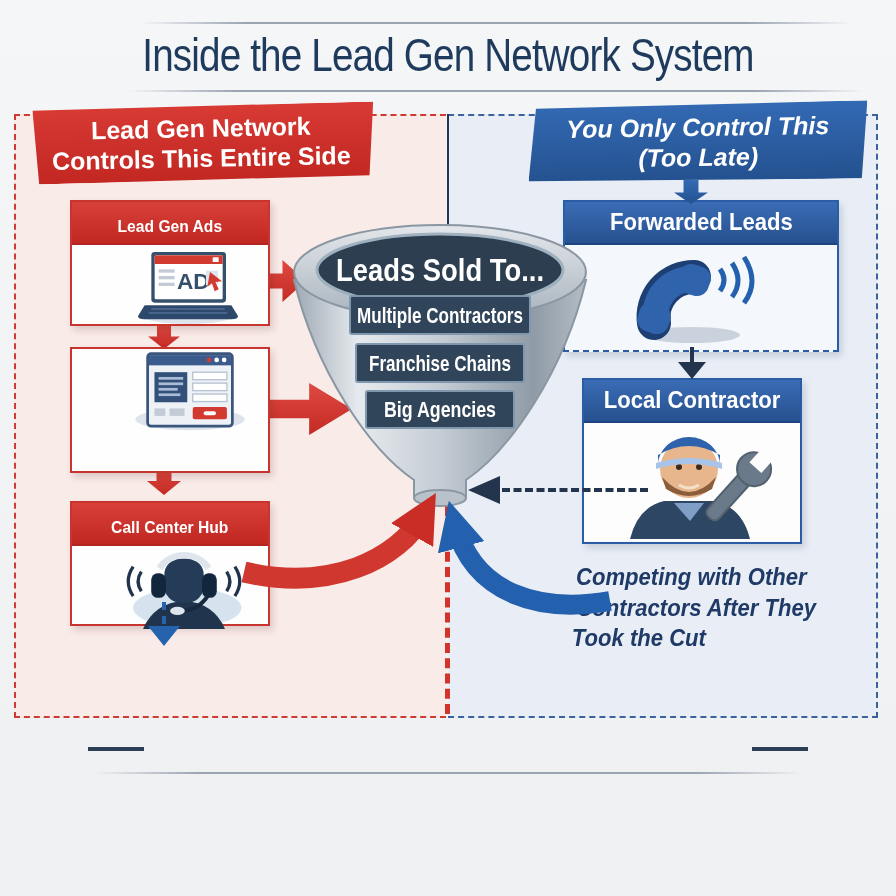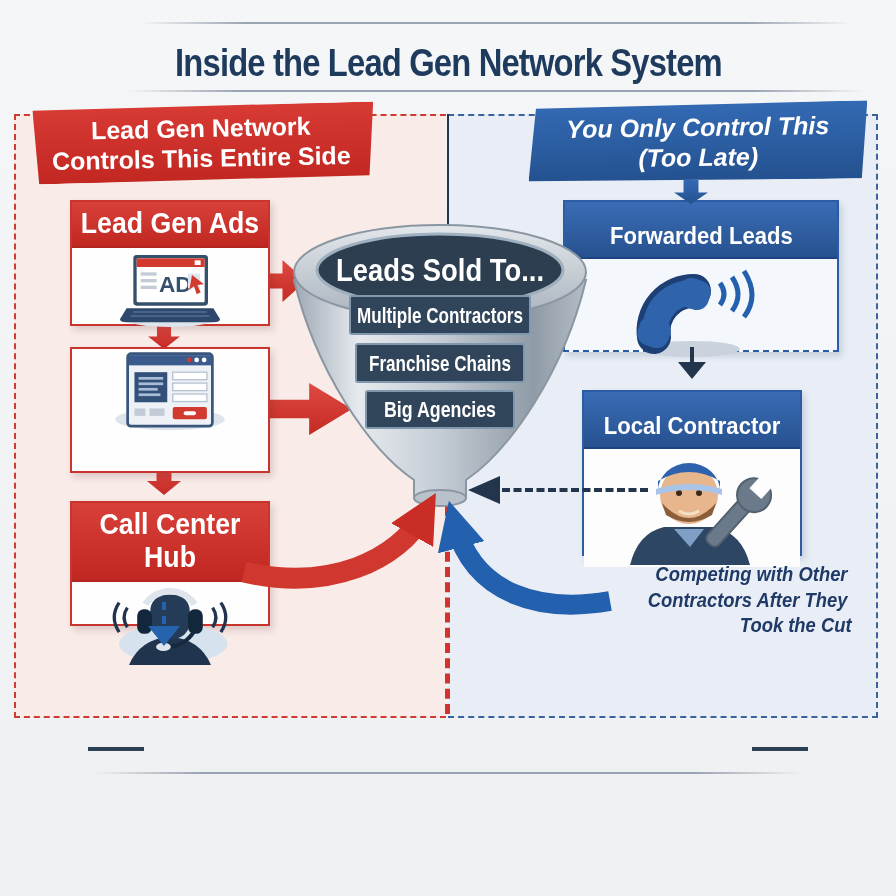--- a/index.html
+++ b/index.html
@@ -5,22 +5,22 @@
   html,body{margin:0;padding:0;background:#e8eaec;}
   .canvas{position:relative;width:896px;height:896px;margin:0 auto;overflow:hidden;
     background:linear-gradient(180deg,#f5f6f8 0%,#f1f2f4 60%,#eef0f2 100%);
     font-family:"Liberation Sans",sans-serif;}
   .abs{position:absolute;}
   .cond{display:inline-block;transform:scaleX(.92);transform-origin:center;}
   .cond-l{display:inline-block;transform:scaleX(.92);transform-origin:left;}
 
   
   .hline{position:absolute;height:2px;background:linear-gradient(90deg,rgba(150,158,170,0),#9aa3b0 15%,#9aa3b0 85%,rgba(150,158,170,0));}
-  .title{position:absolute;top:41px;left:0;width:896px;text-align:center;
-    font-size:39px;font-weight:bold;color:#1e3a5c;letter-spacing:-1px;}
+  .title{position:absolute;top:28px;left:0;width:896px;text-align:center;
+    font-size:46px;font-weight:normal;color:#1e3a5c;letter-spacing:-1px;}
 
   
   .panel-left{left:14px;top:114px;width:430px;height:600px;background:#f9ebe8;
     border:2px dashed #cc3c33;border-right:none;z-index:1;}
   .panel-right{left:448px;top:114px;width:428px;height:600px;background:#e9eef6;
     border:2px dashed #39629f;border-left:none;z-index:1;}
   .divider-solid{left:447px;top:114px;width:2px;height:392px;background:#22354c;z-index:1;}
   .divider-dashed{left:445px;top:506px;width:0;height:208px;border-left:5px dashed #d2342c;z-index:2;}
 
   
@@ -40,27 +40,27 @@
   .arr-down{clip-path:polygon(28% 0,72% 0,72% 52%,100% 52%,50% 100%,0 52%,28% 52%);}
   .red-fill{background:linear-gradient(180deg,#df4a42,#c32a23);}
   .blue-fill{background:linear-gradient(180deg,#336ab4,#24518f);}
   .tri-down{clip-path:polygon(0 0,100% 0,50% 100%);}
   .tri-left{clip-path:polygon(0 50%,100% 0,100% 100%);}
 
   
   .rbox{left:70px;width:196px;background:#fefefe;border:2px solid #c8342e;z-index:3;
     box-shadow:3px 4px 7px rgba(90,40,40,.18);}
   .rbox .hd{background:linear-gradient(180deg,#d8403a,#c02720);color:#fff;font-weight:bold;
-    font-size:29px;text-align:center;padding:5px 0 6px;border-bottom:2px solid #b32520;}
-  .rbox .bd{display:flex;justify-content:center;align-items:center;}
+    font-size:17px;text-align:center;padding:15px 0 6px;border-bottom:2px solid #b32520;}
+  .rbox .bd{display:flex;justify-content:flex-end;align-items:center;}
 
   
   .bbox{background:#f4f7fb;border:2px solid #2b5ca6;z-index:3;box-shadow:3px 4px 7px rgba(40,60,90,.18);}
   .bbox .hd{background:linear-gradient(180deg,#3a6cb5,#26518f);color:#fff;font-weight:bold;
-    font-size:24px;text-align:center;padding:20px 0 7px;border-bottom:2px solid #1d4480;}
+    font-size:24px;text-align:center;padding:6px 0 7px;border-bottom:2px solid #1d4480;}
   .bbox .bd{display:flex;justify-content:center;align-items:center;}
 
   .note{font-style:italic;font-weight:bold;color:#1f3a66;z-index:6;line-height:1.28;}
   .stat-red{color:#d32b28;}
   .footer-text{position:absolute;top:720px;left:0;width:896px;text-align:center;
     font-size:41px;font-weight:bold;color:#203a5c;letter-spacing:-.5px;z-index:6;}
   .side-dash{position:absolute;top:747px;height:4px;width:56px;background:#2d3f55;z-index:6;}
 
   svg{display:block;}
 </style>
@@ -212,21 +212,21 @@
         <path d="M104 44 Q112 33 104 22" stroke="#2360ad" stroke-width="5" fill="none"></path>
         <path d="M116 50 Q128 34 116 16" stroke="#2360ad" stroke-width="5" fill="none"></path>
         <path d="M128 56 Q144 35 128 10" stroke="#2360ad" stroke-width="5" fill="none"></path>
       </svg>
     </div>
   </div>
 
   <div class="abs" style="left:690px;top:347px;width:0;height:15px;border-left:4px dashed #22354c;z-index:4;"></div>
   <div class="abs tri-down" style="left:678px;top:362px;width:28px;height:17px;background:#22354c;z-index:4;"></div>
 
-  <div class="abs bbox" style="left:582px;top:390px;width:216px;height:162px;">
+  <div class="abs bbox" style="left:582px;top:378px;width:216px;height:162px;">
     <div class="hd"><span class="cond">Local Contractor</span></div>
     <div class="bd" style="height:118px;background:#fdfdfd;">
       <svg width="180" height="114" viewBox="0 0 180 114">
         <path d="M28 114 Q36 82 62 76 L 112 76 Q 140 82 148 114 Z" fill="#2d4663"></path>
         <path d="M72 78 L 88 96 L 102 78 Z" fill="#7f9fc6"></path>
         <circle cx="87" cy="44" r="29" fill="#e8b68d"></circle>
         <path d="M60 52 Q 87 82 114 52 L 110 64 Q 87 78 64 64 Z" fill="#8a5d3b"></path>
         <path d="M77 60 Q 87 66 97 60" stroke="#f3e0c8" stroke-width="3" fill="none"></path>
         <circle cx="77" cy="42" r="3" fill="#3a2a1c"></circle>
         <circle cx="97" cy="42" r="3" fill="#3a2a1c"></circle>
@@ -237,21 +237,21 @@
           <circle cx="136" cy="38" r="17" fill="#6b7a8a" stroke="#53616f" stroke-width="2"></circle>
           <rect x="128" y="14" width="16" height="22" fill="#fdfdfd"></rect>
         </g>
       </svg>
     </div>
   </div>
 
   <div class="abs" style="left:502px;top:488px;width:146px;height:0;border-top:4px dashed #22354c;z-index:6;"></div>
   <div class="abs tri-left" style="left:468px;top:476px;width:32px;height:28px;background:#22354c;z-index:6;"></div>
 
-  <div class="abs note" style="left:566px;top:562px;width:290px;font-size:20px;text-align:right;">
+  <div class="abs note" style="left:566px;top:562px;width:290px;font-size:24px;text-align:left;">
     <span class="cond">Competing with Other</span><br>
     <span class="cond">Contractors After They</span><br>
     <span class="cond">Took the Cut</span>
   </div>
 
   <svg class="abs" style="left:0;top:0;z-index:6;pointer-events:none;" width="896" height="896" viewBox="0 0 896 896">
     <defs>
       <marker id="mRed" viewBox="0 0 10 10" refX="5" refY="5" markerWidth="2.3" markerHeight="2.3" orient="auto">
         <path d="M0 0 L10 5 L0 10 Z" fill="#c92d26"></path>
       </marker>

